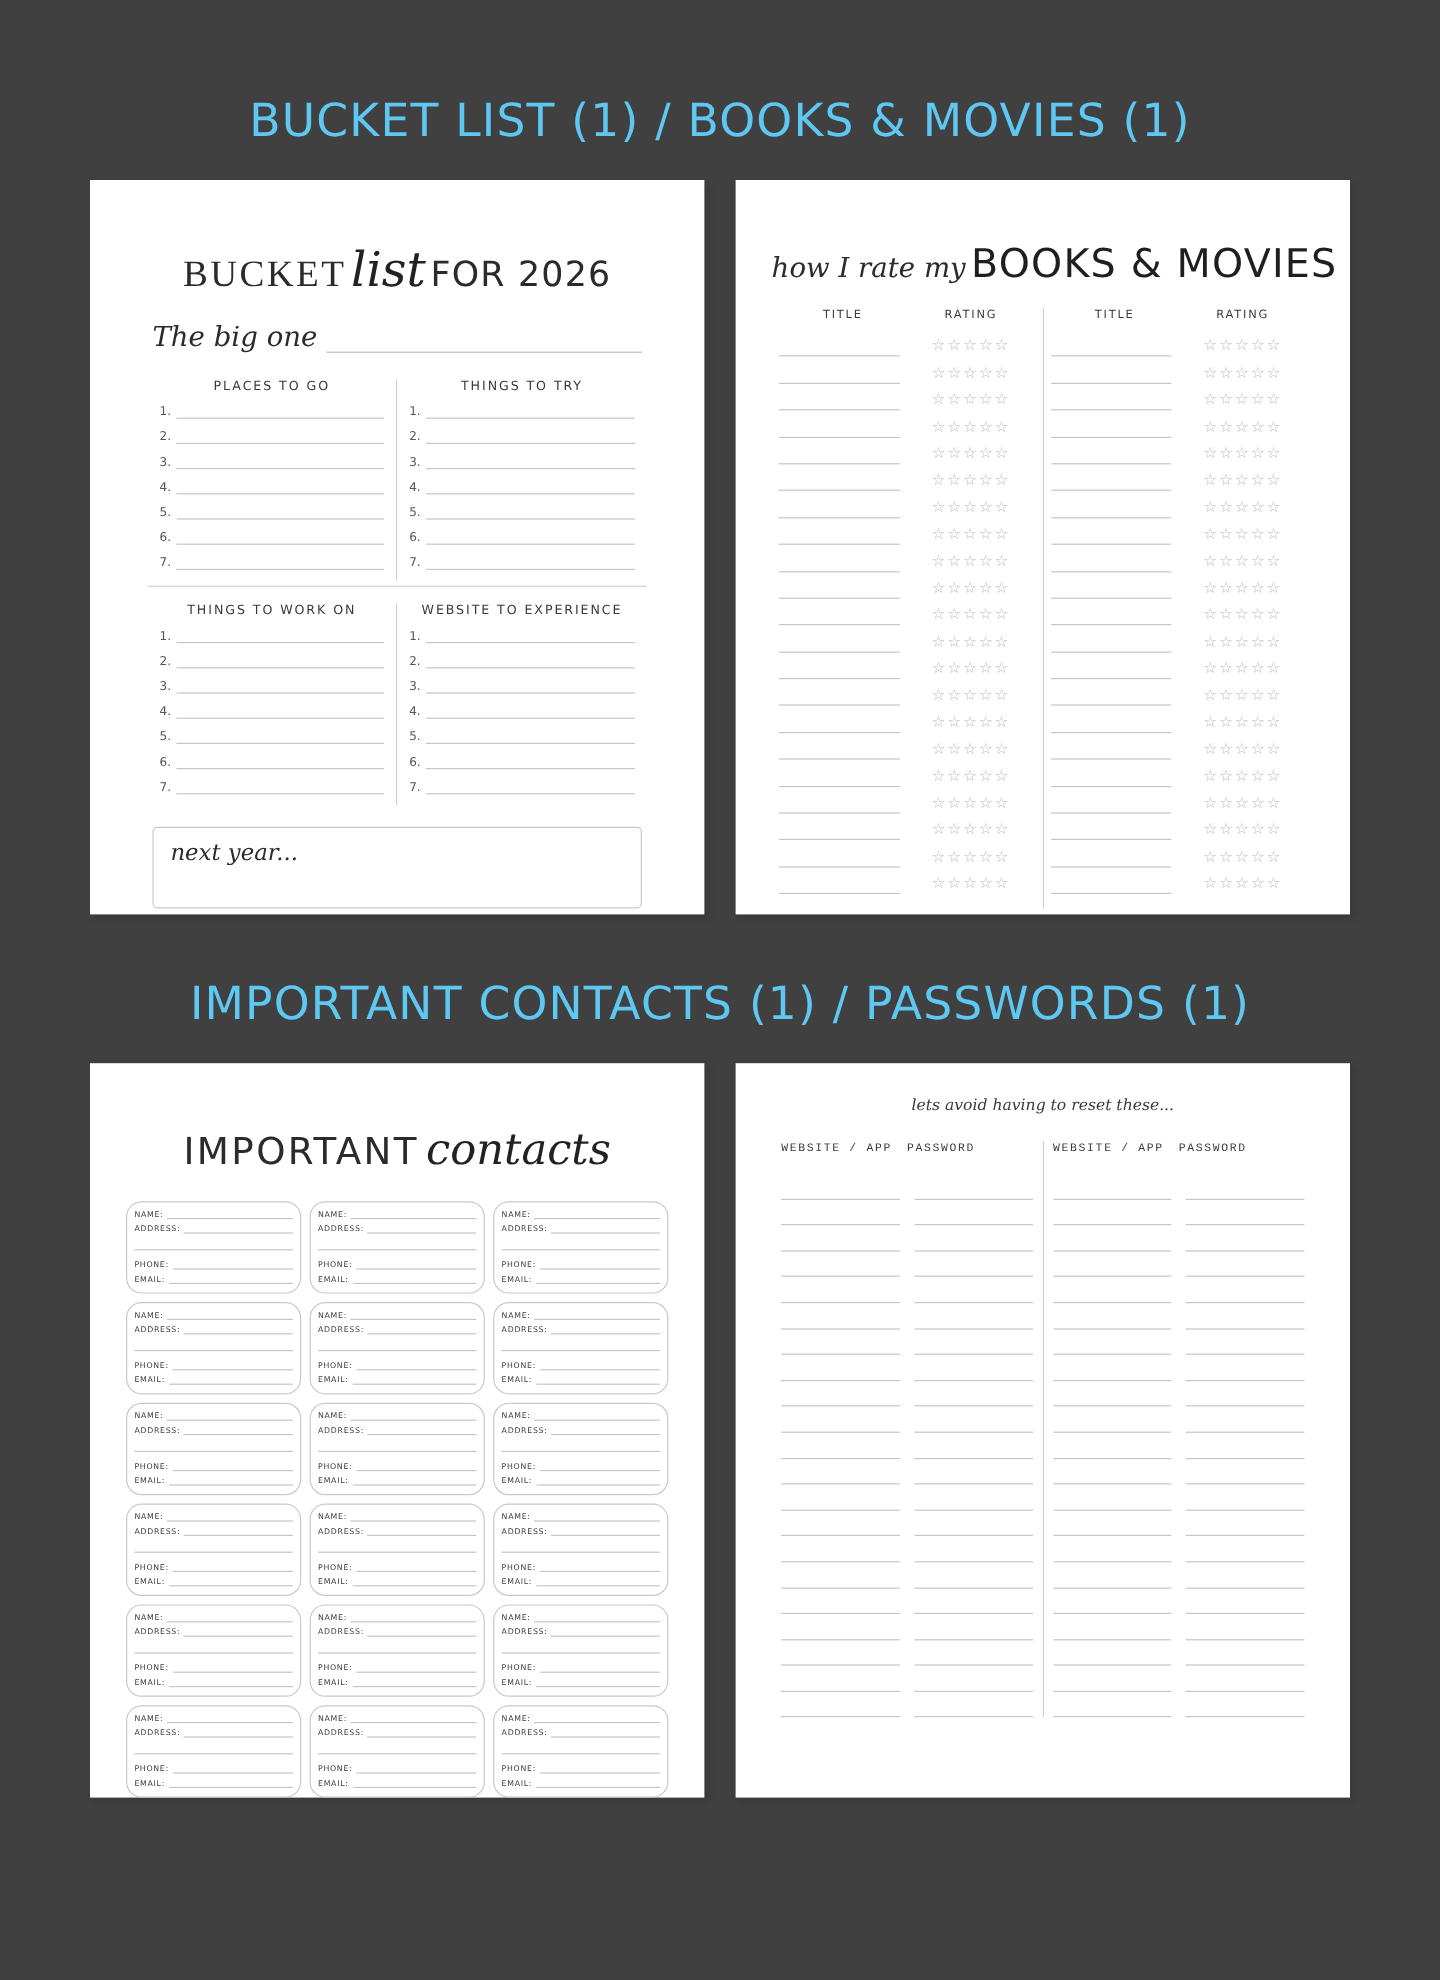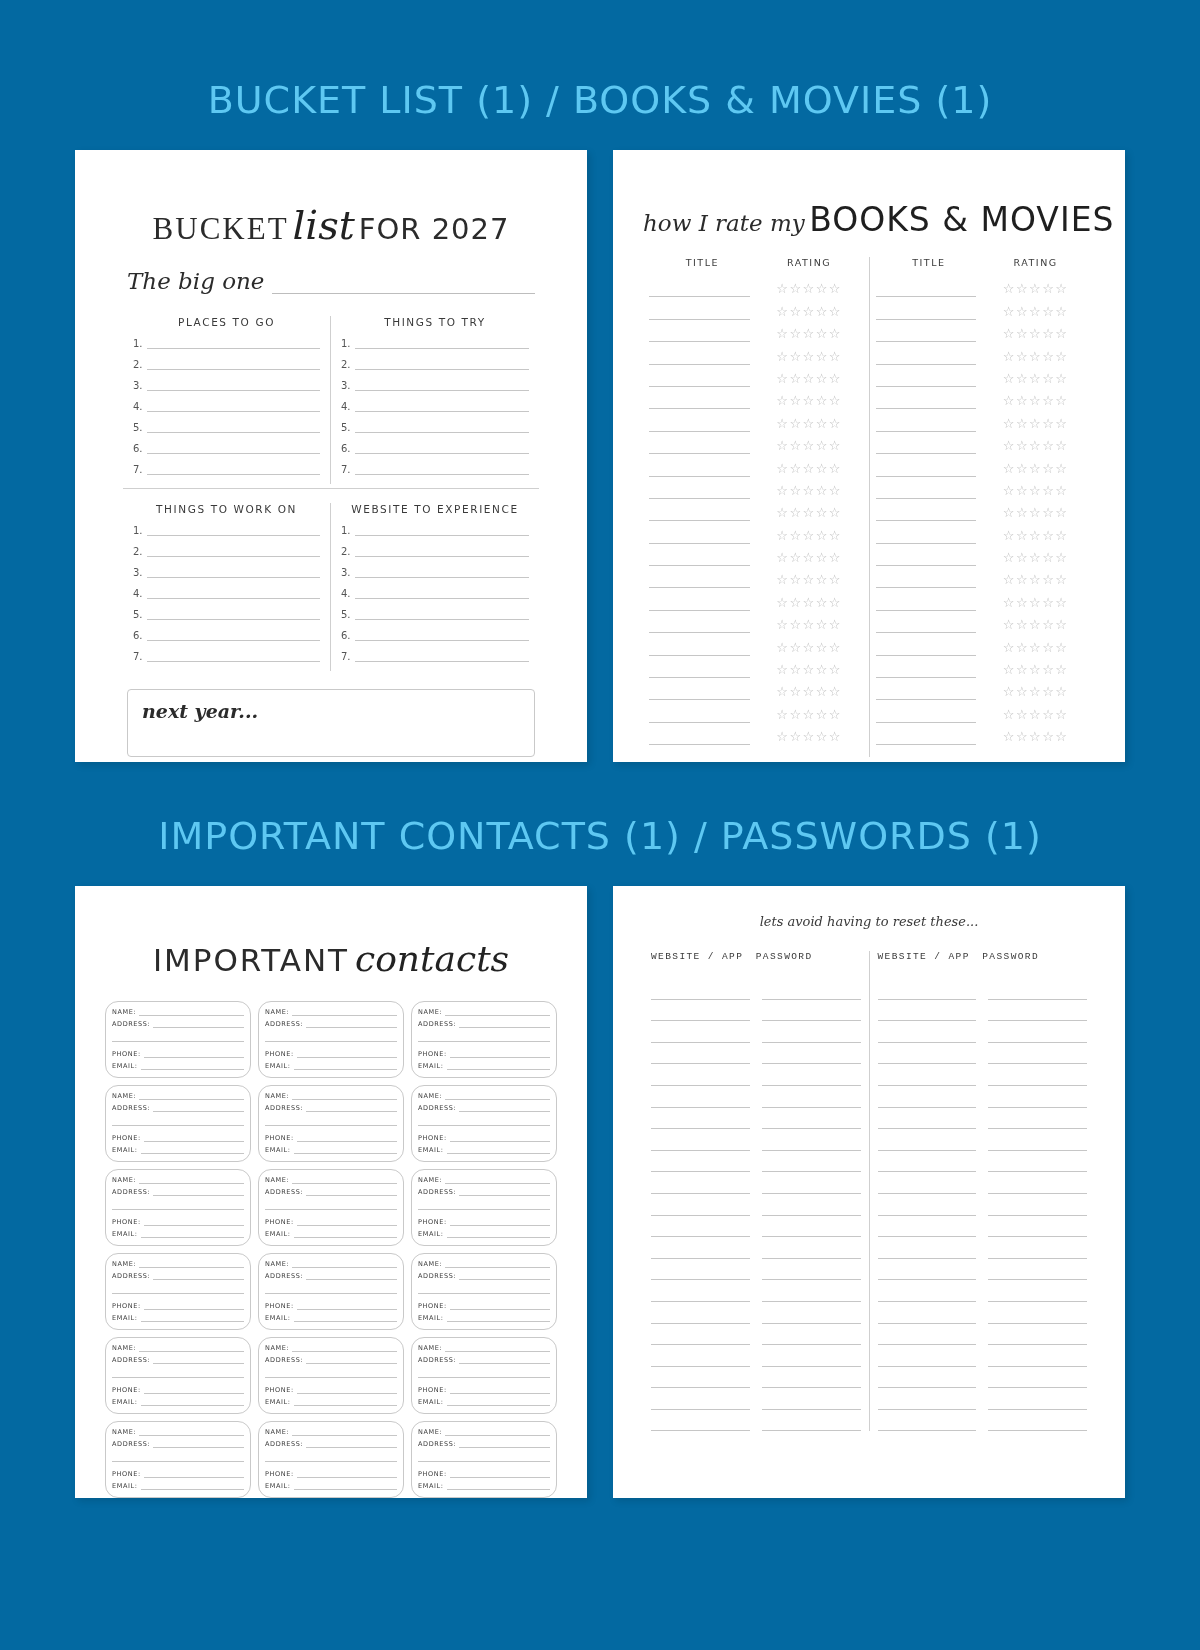--- a/index.html
+++ b/index.html
@@ -5,21 +5,21 @@
   * { box-sizing: border-box; }
   html, body {
     margin: 0; padding: 0;
     width: 1200px; height: 1650px;
     background: #f0f0f0;
     font-family: "Liberation Sans", sans-serif;
   }
   .page {
     position: relative;
     width: 1200px; height: 1650px;
-    background: #0369a1;
+    background: #404040;
     overflow: hidden;
   }
   .section-title {
     text-align: center;
     color: #5ec8f2;
     font-size: 38px;
     letter-spacing: 1px;
     font-family: "DejaVu Sans", sans-serif;
     font-weight: 400;
   }
@@ -105,21 +105,20 @@
     grid-column: 1 / span 2;
     border-top: 1px solid #cfcfcf;
     margin: 4px 0 14px 0;
   }
   .nextyear {
     margin: 18px 22px 0 22px;
     border: 1px solid #c9c9c9;
     border-radius: 4px;
     height: 68px;
     padding: 10px 14px;
-    font-weight: bold;
   }
   .nextyear span {
     font-family: "DejaVu Serif", serif;
     font-style: italic;
     font-size: 19px;
     color: #2b2b2b;
   }
 
   
   .bm-title {
@@ -276,21 +275,21 @@
 
   <div class="block-1">
     <div class="section-title">BUCKET LIST (1) / BOOKS &amp; MOVIES (1)</div>
   </div>
 
   <div class="spread" style="margin-top:28px;">
 
     <div class="sheet">
       <div class="sheet-inner">
         <div class="bl-title">
-          <span class="b1">BUCKET</span><span class="b2">list</span><span class="b3">FOR 2027</span>
+          <span class="b1">BUCKET</span><span class="b2">list</span><span class="b3">FOR 2026</span>
         </div>
 
         <div class="bigone-row">
           <span class="bigone-label">The big one</span>
           <span class="bigone-line"></span>
         </div>
 
         <div class="quad">
 
           <div class="quad-cell left">

